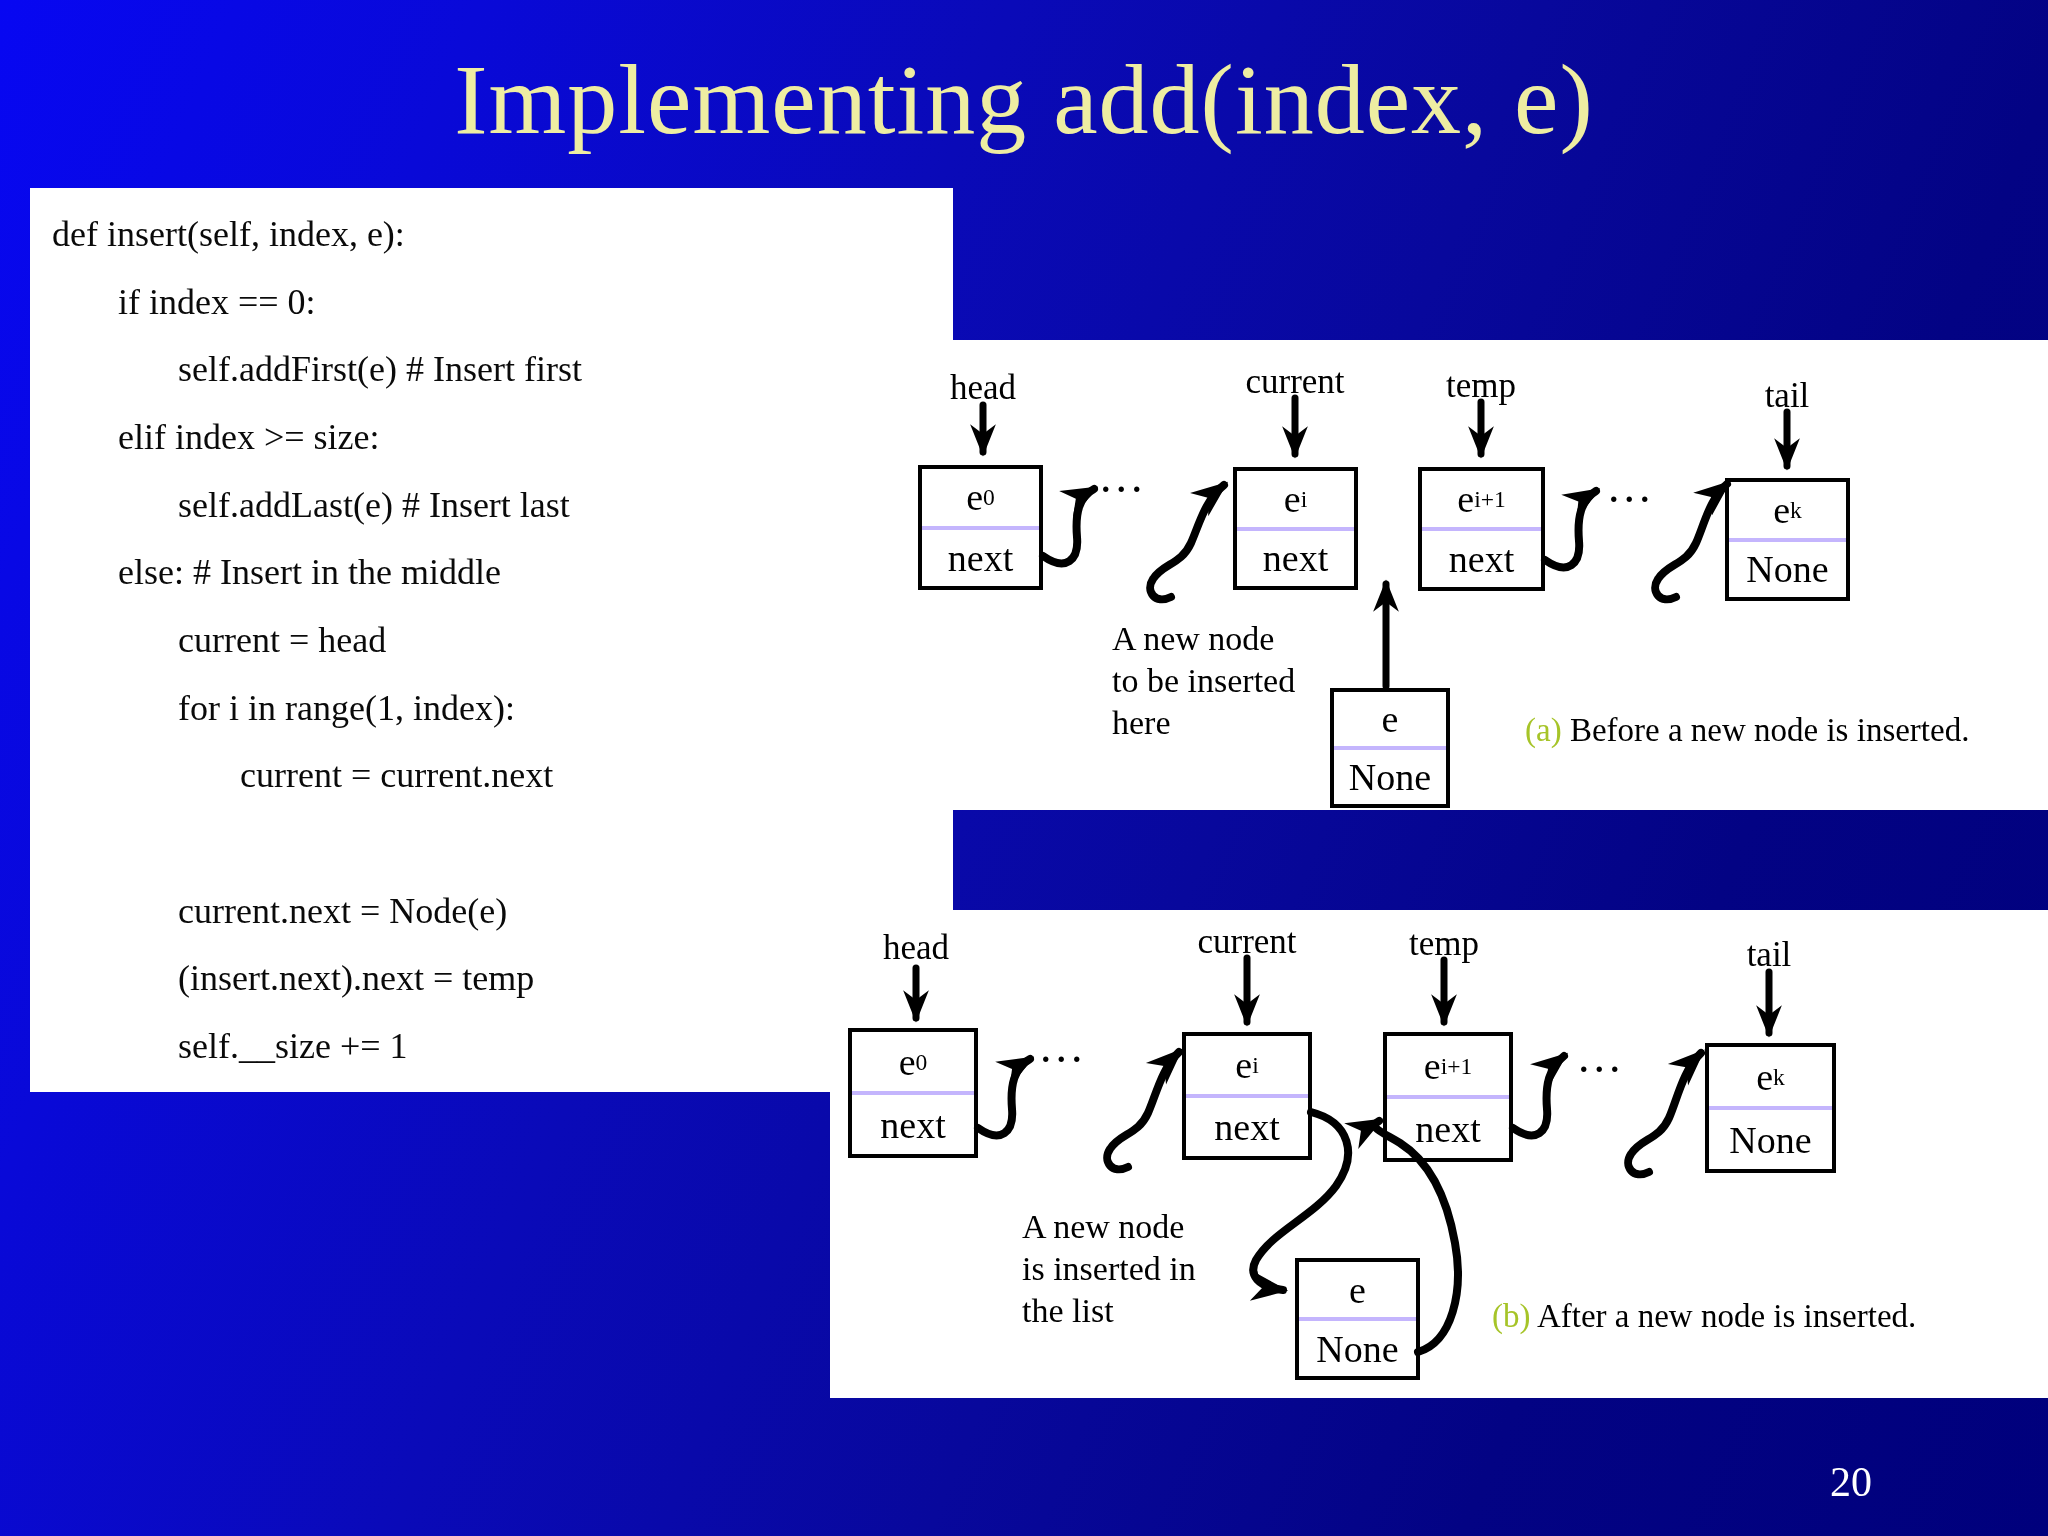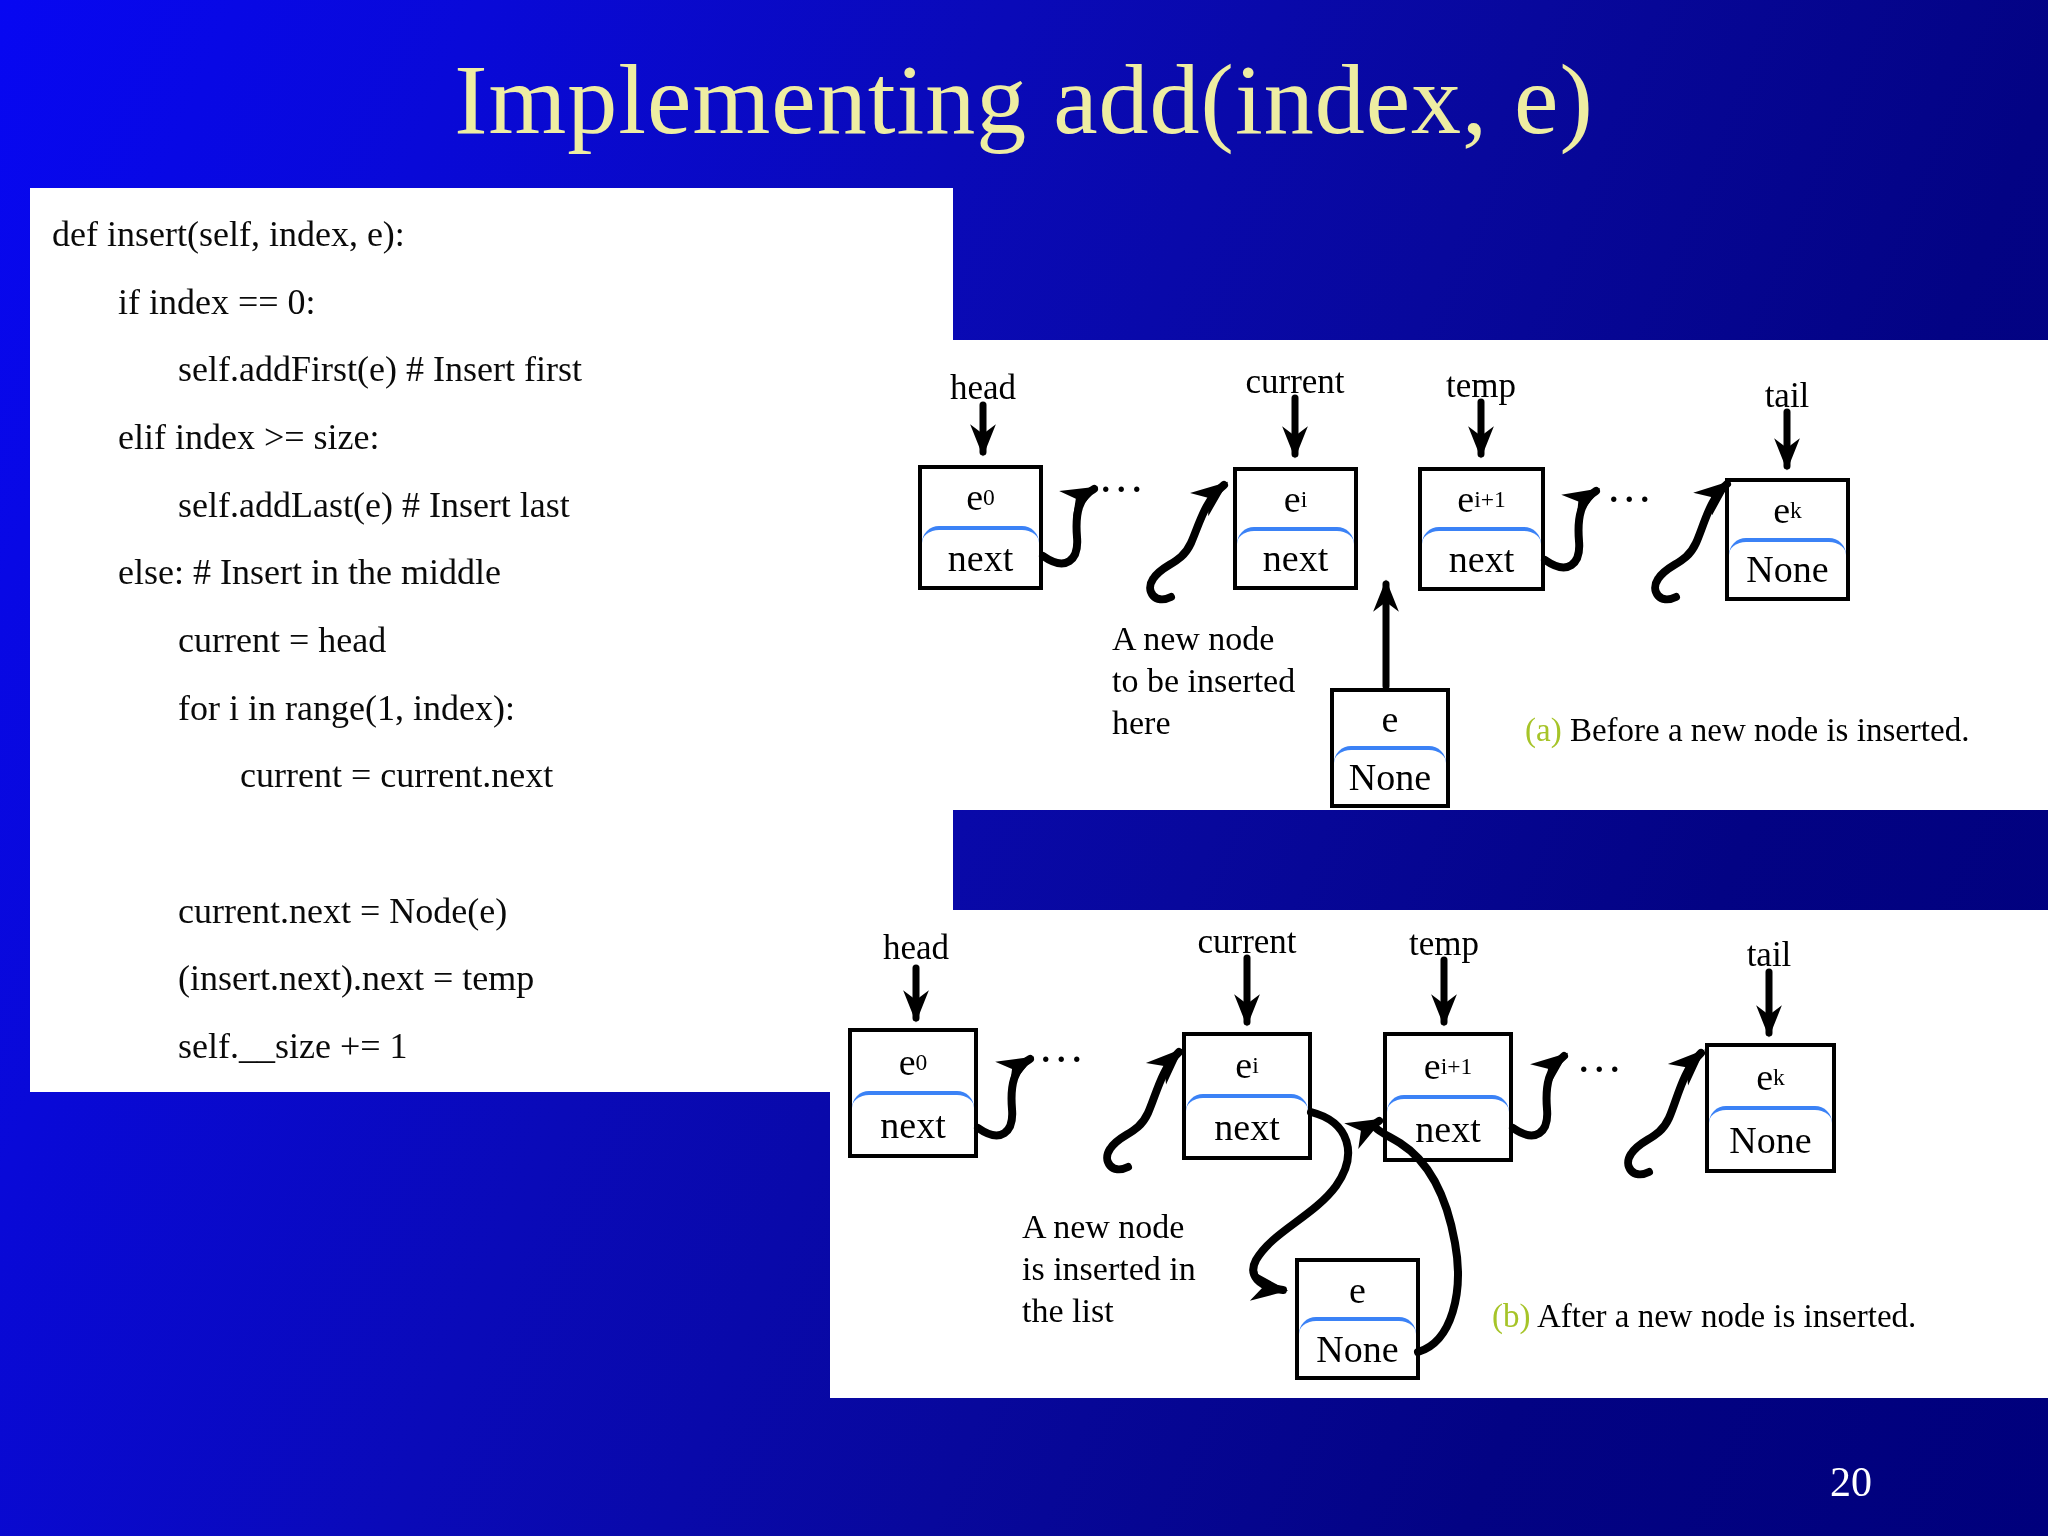--- a/index.html
+++ b/index.html
@@ -20,21 +20,21 @@
   .ind0{left:52px;} .ind1{left:118px;} .ind2{left:178px;} .ind3{left:240px;}
   .arrows{position:absolute;left:0;top:0;z-index:5;}
   .ref-label{
     position:absolute;transform:translateX(-50%);font-size:35px;color:#000;z-index:6;white-space:nowrap;
   }
   .node{
     position:absolute;background:#fff;border:4px solid #000;
     display:flex;flex-direction:column;z-index:4;box-sizing:border-box;
   }
   .cell{flex:1;display:flex;align-items:center;justify-content:center;font-size:38px;color:#000;}
-  .cell.bottom{border-top:4px solid #3b82f6;border-radius:17px;}
+  .cell.bottom{border-top:4px solid #c4b5fd;}
   .cell sub{font-size:0.62em;line-height:0;}
   .dots{position:absolute;font-size:46px;color:#000;letter-spacing:4px;z-index:6;}
   .ann{position:absolute;font-size:34px;line-height:42px;color:#000;z-index:6;}
   .caption{position:absolute;font-size:33px;color:#000;z-index:6;white-space:nowrap;}
   .cap-tag{color:#a6c428;}
   .page-number{position:absolute;left:1830px;top:1458px;font-size:42px;color:#fff;}
 </style>
 </head>
 <body>
 

